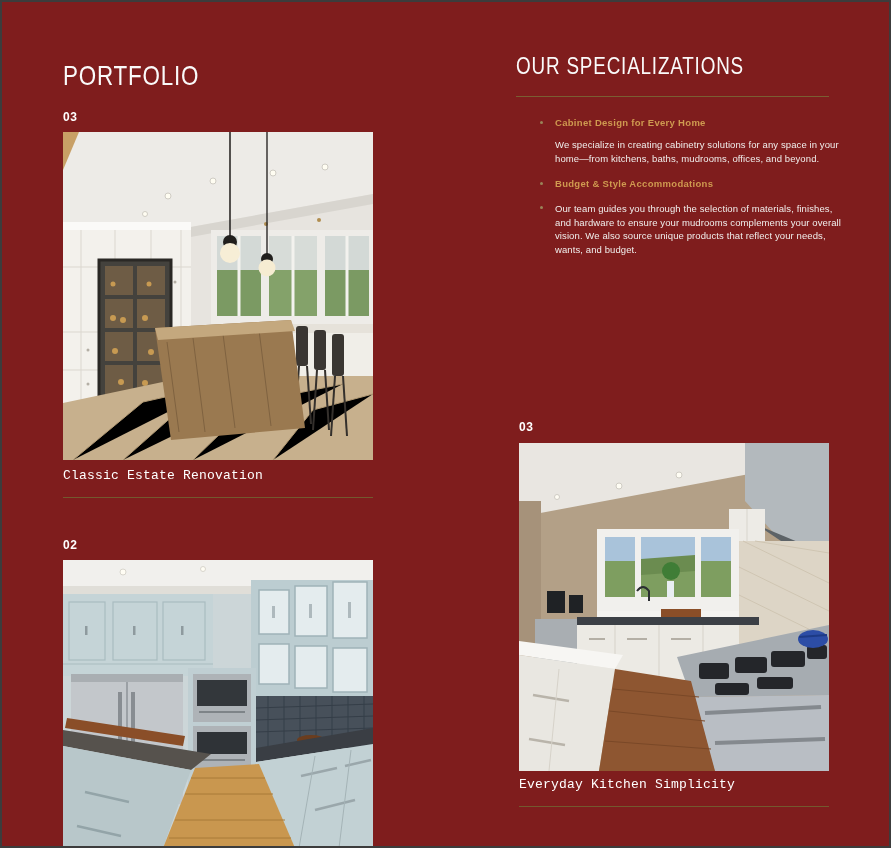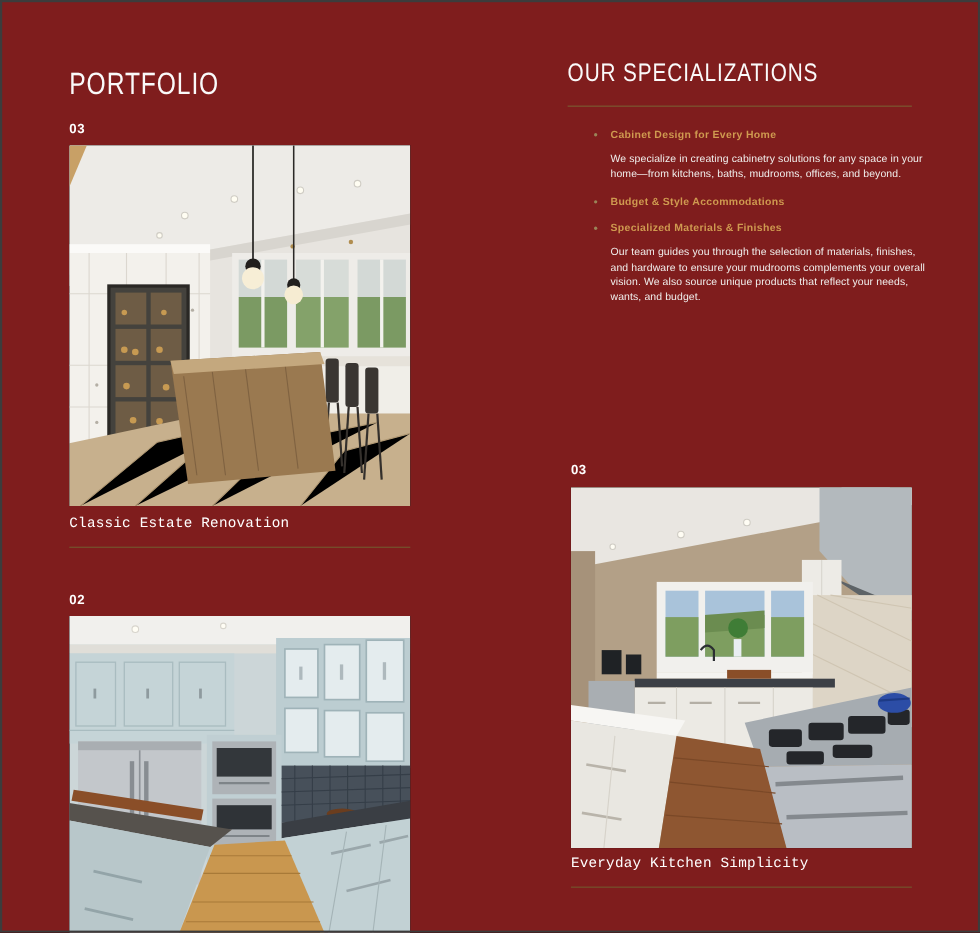--- a/index.html
+++ b/index.html
@@ -271,21 +271,20 @@
       <span class="bullet"></span>
       <h3 class="spec-heading">Cabinet Design for Every Home</h3>
       <p class="spec-body">We specialize in creating cabinetry solutions for any space in your home—from kitchens, baths, mudrooms, offices, and beyond.</p>
     </li>
     <li>
       <span class="bullet"></span>
       <h3 class="spec-heading">Budget &amp; Style Accommodations</h3>
     </li>
     <li>
       <span class="bullet"></span>
-      <h3 class="spec-heading">Specialized Materials &amp; Finishes</h3>
       <p class="spec-body">Our team guides you through the selection of materials, finishes, and hardware to ensure your mudrooms complements your overall vision. We also source unique products that reflect your needs, wants, and budget.</p>
     </li>
   </ul>
 
   <div class="num" style="left:519px;top:420px">03</div>
 
   <figure class="photo" style="left:519px;top:443px;width:310px;height:328px">
     <svg viewBox="0 0 310 328" preserveAspectRatio="none">
       <rect width="310" height="328" fill="#b3a087"></rect>
       <polygon points="0,0 310,0 310,16 0,74" fill="#e9e6e1"></polygon>

